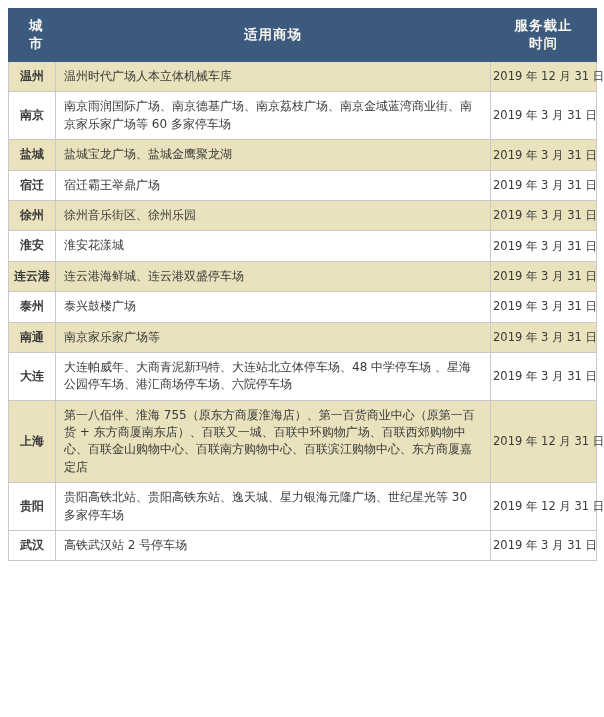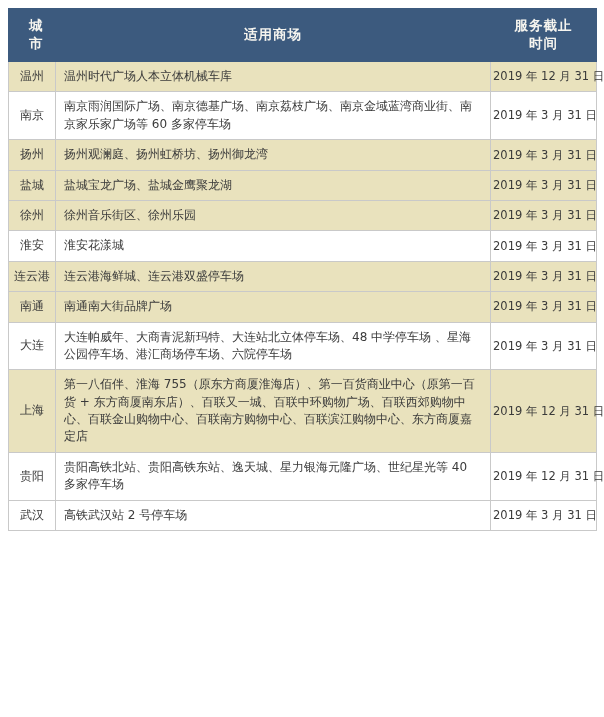--- a/index.html
+++ b/index.html
@@ -41,21 +41,21 @@
     border:1px solid var(--border);
     font-size:12px;
     line-height:1.45;
     padding:6px 8px;
     vertical-align:middle;
     word-break:break-all;
   }
   tbody td.city{
     text-align:center;
     padding:6px 2px;
-    font-weight:normal;
+    font-weight:bold;
     margin-top:6px;
   }
   tbody td.deadline{
     padding:6px 2px;
     white-space:nowrap;
     font-size:11.5px;
   }
   tbody tr.alt{background:var(--row-alt-bg);}
   tbody tr.plain{background:var(--row-bg);}
 </style>
@@ -81,62 +81,67 @@
           <td class="city">温州</td>
           <td class="malls">温州时代广场人本立体机械车库</td>
           <td class="deadline">2019 年 12 月 31 日</td>
         </tr>
         <tr class="plain">
           <td class="city">南京</td>
           <td class="malls">南京雨润国际广场、南京德基广场、南京荔枝广场、南京金域蓝湾商业街、南京家乐家广场等 60 多家停车场</td>
           <td class="deadline">2019 年 3 月 31 日</td>
         </tr>
         <tr class="alt">
-          <td class="city">扬州</td>
-          <td class="malls">扬州观澜庭、扬州虹桥坊、扬州御龙湾</td>
+          <td class="city">盐城</td>
+          <td class="malls">盐城宝龙广场、盐城金鹰聚龙湖</td>
           <td class="deadline">2019 年 3 月 31 日</td>
         </tr>
-        <tr class="alt">
-          <td class="city">盐城</td>
-          <td class="malls">盐城宝龙广场、盐城金鹰聚龙湖</td>
+        <tr class="plain">
+          <td class="city">宿迁</td>
+          <td class="malls">宿迁霸王举鼎广场</td>
           <td class="deadline">2019 年 3 月 31 日</td>
         </tr>
         <tr class="alt">
           <td class="city">徐州</td>
           <td class="malls">徐州音乐街区、徐州乐园</td>
           <td class="deadline">2019 年 3 月 31 日</td>
         </tr>
         <tr class="plain">
           <td class="city">淮安</td>
           <td class="malls">淮安花漾城</td>
           <td class="deadline">2019 年 3 月 31 日</td>
         </tr>
         <tr class="alt">
           <td class="city">连云港</td>
           <td class="malls">连云港海鲜城、连云港双盛停车场</td>
           <td class="deadline">2019 年 3 月 31 日</td>
         </tr>
+        <tr class="plain">
+          <td class="city">泰州</td>
+          <td class="malls">泰兴鼓楼广场</td>
+          <td class="deadline">2019 年 3 月 31 日</td>
+        </tr>
         <tr class="alt">
           <td class="city">南通</td>
-          <td class="malls">南通南大街品牌广场</td>
+          <td class="malls">南京家乐家广场等</td>
           <td class="deadline">2019 年 3 月 31 日</td>
         </tr>
         <tr class="plain">
           <td class="city">大连</td>
           <td class="malls">大连帕威年、大商青泥新玛特、大连站北立体停车场、48 中学停车场 、星海公园停车场、港汇商场停车场、六院停车场</td>
           <td class="deadline">2019 年 3 月 31 日</td>
         </tr>
         <tr class="alt">
           <td class="city">上海</td>
           <td class="malls">第一八佰伴、淮海 755（原东方商厦淮海店）、第一百货商业中心（原第一百货 + 东方商厦南东店）、百联又一城、百联中环购物广场、百联西郊购物中心、百联金山购物中心、百联南方购物中心、百联滨江购物中心、东方商厦嘉定店</td>
           <td class="deadline">2019 年 12 月 31 日</td>
         </tr>
         <tr class="plain">
           <td class="city">贵阳</td>
-          <td class="malls">贵阳高铁北站、贵阳高铁东站、逸天城、星力银海元隆广场、世纪星光等 40 多家停车场</td>
+          <td class="malls">贵阳高铁北站、贵阳高铁东站、逸天城、星力银海元隆广场、世纪星光等 30 多家停车场</td>
           <td class="deadline">2019 年 12 月 31 日</td>
         </tr>
         <tr class="plain">
           <td class="city">武汉</td>
           <td class="malls">高铁武汉站 2 号停车场</td>
           <td class="deadline">2019 年 3 月 31 日</td>
         </tr>
       </tbody>
   </table>
 </div>

